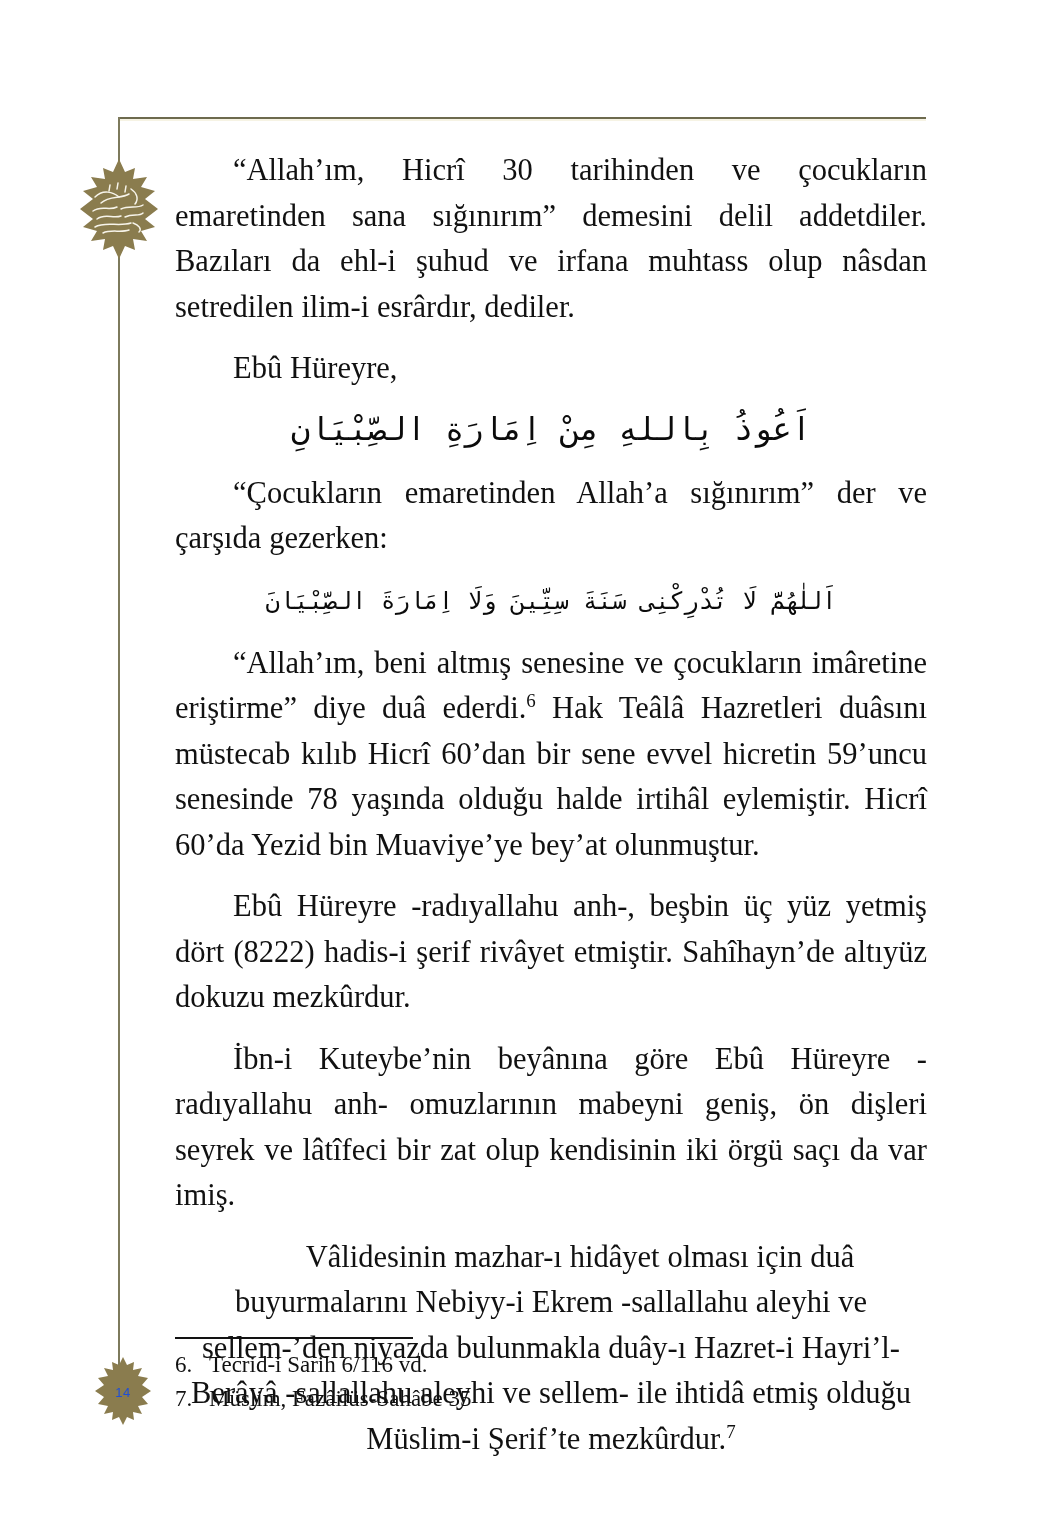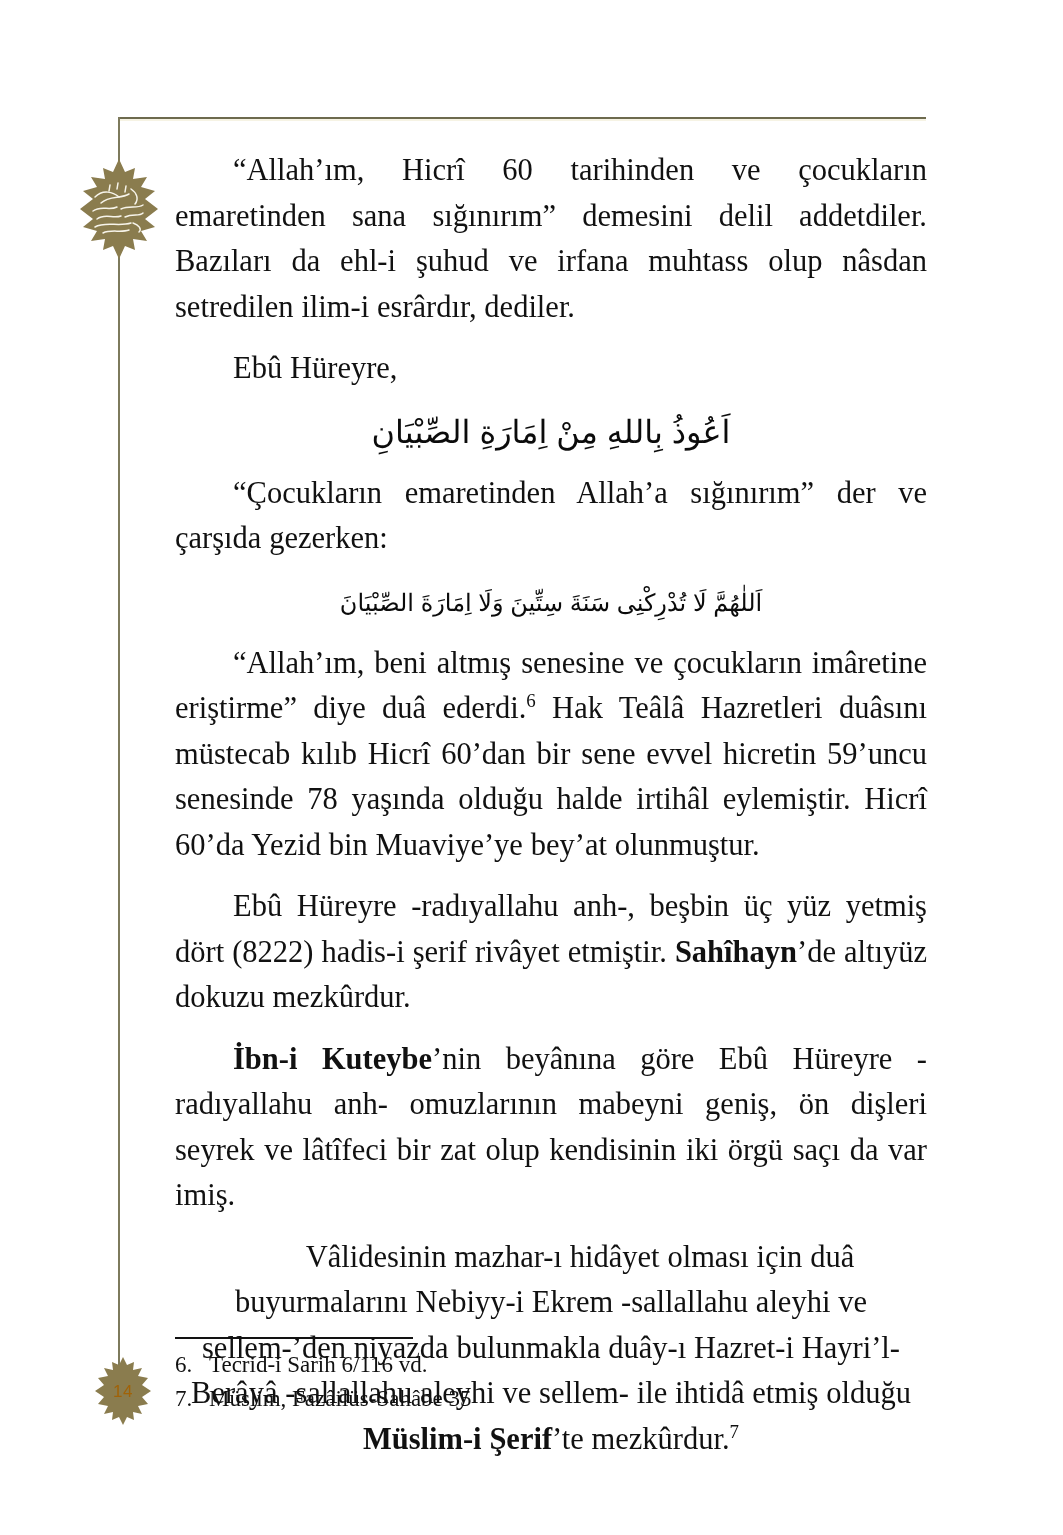--- a/index.html
+++ b/index.html
@@ -63,22 +63,22 @@
   .folio-num {
     position: absolute;
     left: 0;
     top: 0;
     width: 56px;
     height: 68px;
     display: flex;
     align-items: center;
     justify-content: center;
     font-family: "Liberation Sans", sans-serif;
-    font-size: 17px;
-    color: #a16207;
+    font-size: 13px;
+    color: #1d4ed8;
     letter-spacing: 0.5px;
     padding-top: 2px;
     box-sizing: border-box;
   }
 
   
   .col {
     position: absolute;
     left: 175px;
     top: 148px;
@@ -92,32 +92,32 @@
     text-align: justify;
     text-indent: 58px;
     letter-spacing: 0.0px;
     word-spacing: 0.2px;
     -webkit-hyphens: none;
     hyphens: none;
   }
   p.body.gap { margin-top: 16px; }
   p.body.last-left { text-align: center; }
 
-  b.bold { font-weight: bold; }
+  b.bold { font-weight: normal; }
   sup.fn {
     font-size: 0.62em;
     vertical-align: super;
     line-height: 0;
   }
 
   
   .arabic {
     direction: rtl;
     text-align: center;
-    font-family: Liberation Sans, sans-serif;
+    font-family: Liberation Mono, monospace;
     color: #0b0b0b;
     unicode-bidi: isolate;
   }
   .arabic-1 {
     font-size: 32px;
     line-height: 56px;
     margin: 12px 0 11px 0;
   }
   .arabic-2 {
     font-size: 24px;
@@ -176,21 +176,21 @@
         <path d="M30 32 L31 26"></path>
         <path d="M38 30 L39 24"></path>
         <path d="M46 33 L47 27"></path>
       </g>
     </svg>
   </div>
 
   <div class="col">
 
     <p class="body">
-      <span>“Allah’ım, Hicrî 60 tarihinden ve çocukların emaretinden sana sığınırım” demesini delil addetdiler. Bazıları da ehl-i şuhud ve irfana muhtass olup nâsdan setredilen ilim-i esrârdır, dediler.</span>
+      <span>“Allah’ım, Hicrî 30 tarihinden ve çocukların emaretinden sana sığınırım” demesini delil addetdiler. Bazıları da ehl-i şuhud ve irfana muhtass olup nâsdan setredilen ilim-i esrârdır, dediler.</span>
     </p>
 
     <p class="body gap">
       <span>Ebû Hüreyre,</span>
     </p>
 
     <div class="arabic arabic-1">اَعُوذُ بِاللهِ مِنْ اِمَارَةِ الصِّبْيَانِ</div>
 
     <p class="body">
       <span>“Çocukların emaretinden Allah’a sığınırım” der ve çarşıda gezerken:</span>

